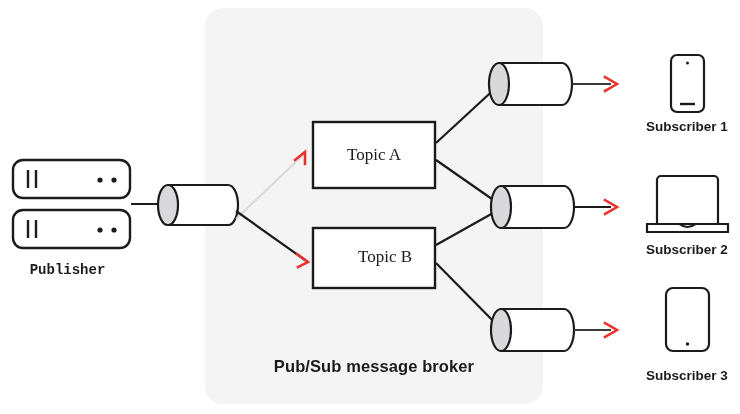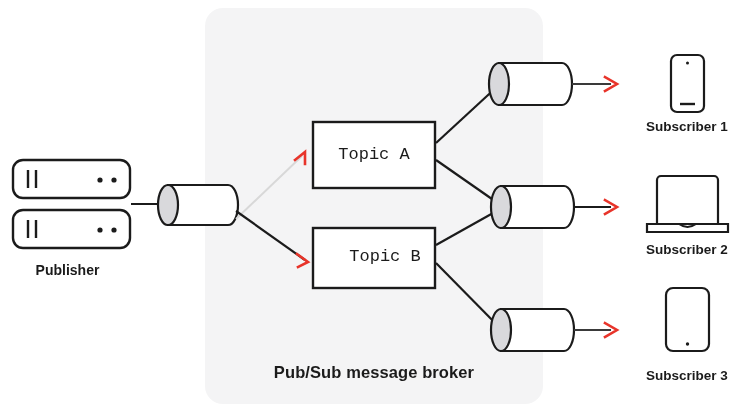--- a/index.html
+++ b/index.html
@@ -25,40 +25,40 @@
   .lbl {
     position: absolute;
     font-family: "Liberation Sans", sans-serif;
     font-weight: bold;
     color: #1b1b1b;
     white-space: nowrap;
     text-align: center;
   }
   .topic-lbl {
     position: absolute;
-    font-family: Liberation Mono, monospace;
+    font-family: Liberation Serif, serif;
     font-weight: normal;
     color: #1b1b1b;
     font-size: 17px;
     white-space: nowrap;
     text-align: center;
   }
   #broker-label {
     font-size: 16.5px;
     left: 205px;
     width: 338px;
     top: 357px;
     letter-spacing: 0.1px;
-    margin-top: 6px;
   }
   #publisher-label {
     font-size: 14px;
     left: 5px;
     width: 125px;
     top: 262px;
+    font-family: Liberation Mono, monospace;
   }
   .sub-label {
     font-size: 13.5px;
     width: 130px;
   }
   #sub1-label { left: 622px; top: 119px; }
   #sub2-label { left: 622px; top: 242px; }
   #sub3-label { left: 622px; top: 368px; }
 </style>
 </head>

